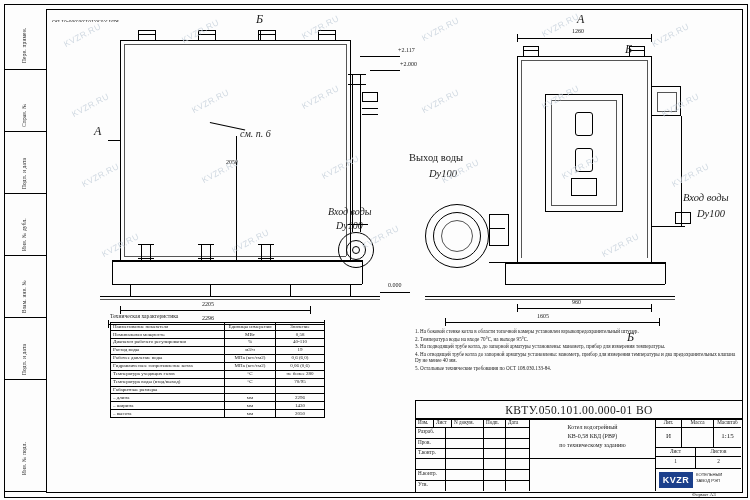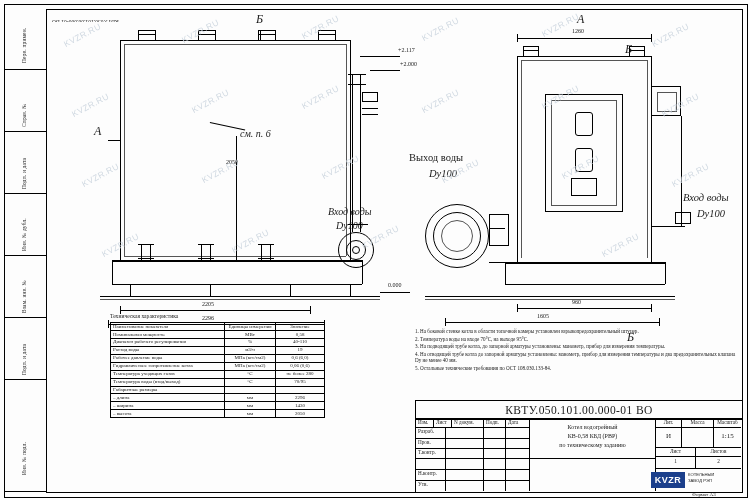--- a/index.html
+++ b/index.html
@@ -398,21 +398,21 @@
 
     <div class="c br bb" style="left:240px;top:9px;width:26px;height:20px;text-align:center;padding-top:5px;font-size:7px;">И</div>
     <div class="c br bb" style="left:266px;top:9px;width:32px;height:20px;text-align:center;"></div>
     <div class="c bb" style="left:298px;top:9px;width:27px;height:20px;text-align:center;padding-top:5px;font-size:7px;">1:15</div>
 
     <div class="c br bb" style="left:240px;top:29px;width:40px;height:9px;text-align:center;">Лист</div>
     <div class="c bb" style="left:280px;top:29px;width:45px;height:9px;text-align:center;">Листов</div>
     <div class="c br bb" style="left:240px;top:38px;width:40px;height:12px;text-align:center;padding-top:2px;">1</div>
     <div class="c bb" style="left:280px;top:38px;width:45px;height:12px;text-align:center;padding-top:2px;">2</div>
 
-    <div class="c" style="left:232px;top:50px;width:85px;height:22px;">
+    <div class="c" style="left:240px;top:50px;width:85px;height:22px;">
       <div class="logobox">KVZR</div>
       <div class="logotxt">
         <div>КОТЕЛЬНЫЙ</div>
         <div>ЗАВОД РЭП</div>
       </div>
     </div>
   </div>
 
   <div class="abs" style="left:692px;top:492px;font-size:5px;">Формат А3</div>
 

